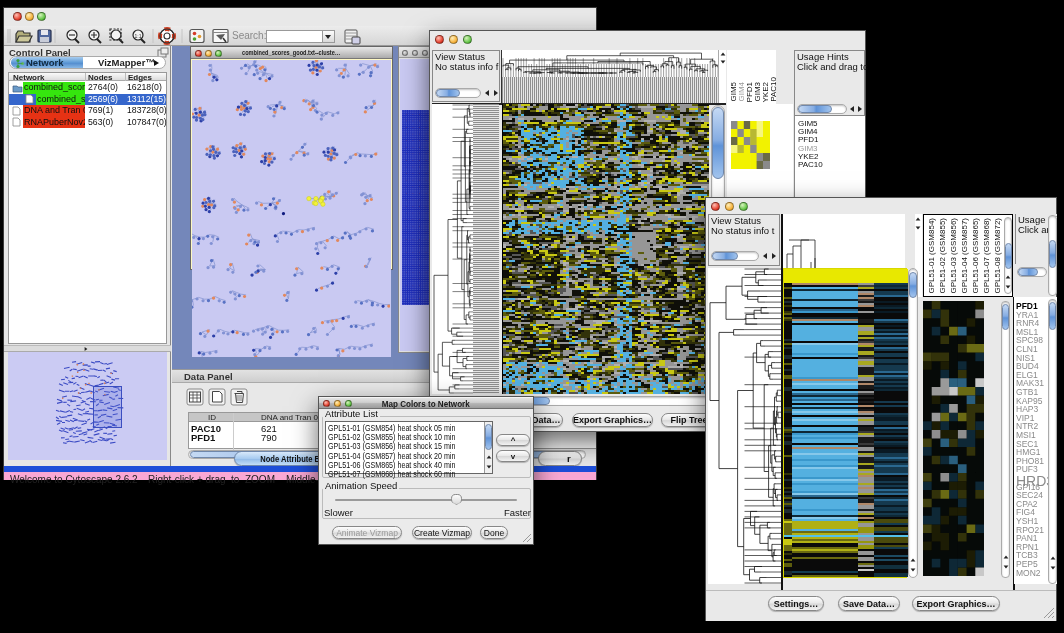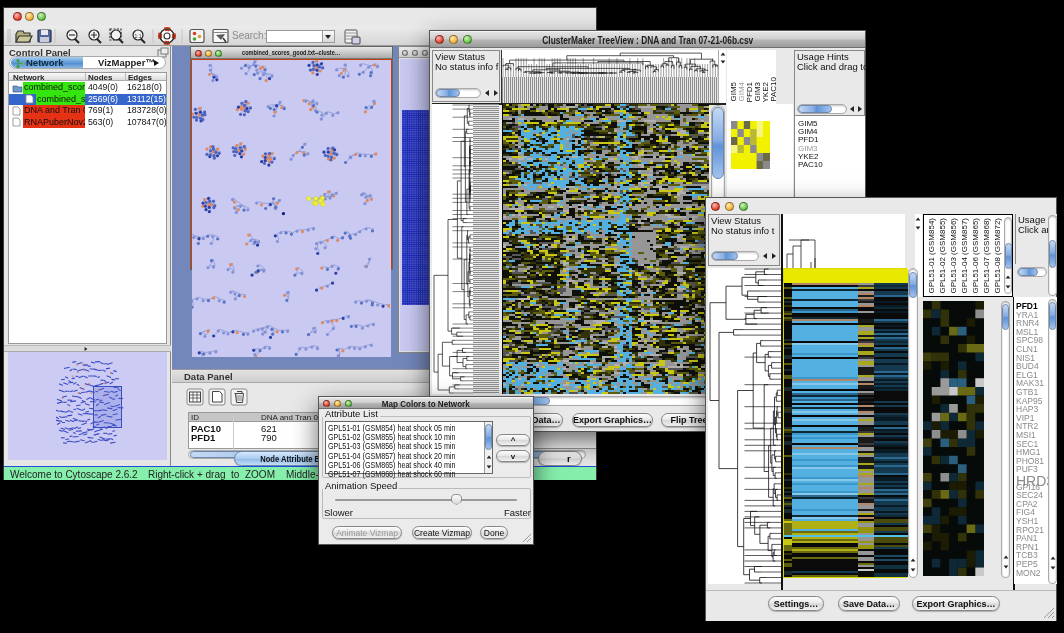--- a/index.html
+++ b/index.html
@@ -112,21 +112,21 @@
         <div class="abs" style="left:0;top:0;width:157px;height:8px;background:linear-gradient(180deg,#fafafa,#dcdcdc);border-bottom:1px solid #aaa"></div>
         <div class="abs" style="left:76px;top:0;width:1px;height:8px;background:#bbb"></div>
         <div class="abs" style="left:116px;top:0;width:1px;height:8px;background:#bbb"></div>
         <div class="abs" style="left:4px;top:0px;font-size:8px;font-weight:bold;color:#222">Network</div>
         <div class="abs" style="left:79px;top:0px;font-size:8px;font-weight:bold;color:#222">Nodes</div>
         <div class="abs" style="left:119px;top:0px;font-size:8px;font-weight:bold;color:#222">Edges</div>
         <svg class="abs" style="left:3px;top:10.0px" width="11" height="10">
           <path d="M1 3h4l1 1h4v5H1z" fill="#6b9ac8" stroke="#3a5a80" stroke-width="0.7"></path>
         </svg>
         <div class="abs" style="left:14px;top:9.0px;height:11.5px;background:#35e60e;font-size:9px;line-height:11.5px;color:#111;padding:0 1px;white-space:nowrap;overflow:hidden;max-width:62px">combined_scores_</div>
-        <div class="abs" style="left:79px;top:9.0px;font-size:8.7px;line-height:11.5px;color:#111">4049(0)</div>
+        <div class="abs" style="left:79px;top:9.0px;font-size:8.7px;line-height:11.5px;color:#111">2764(0)</div>
         <div class="abs" style="left:118px;top:9.0px;font-size:8.7px;line-height:11.5px;color:#111">16218(0)</div>
         <div class="abs" style="left:0;top:20.5px;width:157px;height:11.5px;background:#3566cc"></div>
         <svg class="abs" style="left:16px;top:21.0px" width="9" height="10">
           <path d="M1 1h5l2 2v6H1z" fill="#fff" stroke="#888" stroke-width="0.8"></path>
         </svg>
         <div class="abs" style="left:27px;top:20.5px;height:11.5px;background:#35e60e;font-size:9px;line-height:11.5px;color:#111;padding:0 1px;white-space:nowrap;overflow:hidden;max-width:49px">combined_sco</div>
         <div class="abs" style="left:79px;top:20.5px;font-size:8.7px;line-height:11.5px;color:#fff">2569(6)</div>
         <div class="abs" style="left:118px;top:20.5px;font-size:8.7px;line-height:11.5px;color:#fff">13112(15)</div>
         <svg class="abs" style="left:3px;top:32.5px" width="9" height="10">
           <path d="M1 1h5l2 2v6H1z" fill="#fff" stroke="#888" stroke-width="0.8"></path>
@@ -151,21 +151,21 @@
     </div>
     <div class="abs" style="left:168px;top:38px;width:424px;height:323px;background:#7487ba;overflow:hidden">
       <div class="abs" style="left:226px;top:0px;width:44px;height:307px;background:#e2e2e2;border:1px solid #888">
         <div class="abs" style="left:0;right:0;top:0;height:11px;background:linear-gradient(180deg,#ececec,#cfcfcf);border-bottom:1px solid #999"></div>
         <div class="lt d" style="left:3px;top:2.5px;width:6px;height:6px"></div>
         <div class="lt d" style="left:13px;top:2.5px;width:6px;height:6px"></div>
         <div class="lt d" style="left:23px;top:2.5px;width:6px;height:6px"></div>
         <div class="abs" style="left:1px;top:12px;width:42px;height:292px;background:#c9c9f2"></div>
         <div class="abs" style="left:3px;top:63px;width:31px;height:195px;background-color:#aab0e8;background-image:radial-gradient(#1c2cbc 1px,transparent 1.1px),radial-gradient(#d05848 0.8px,transparent 0.9px);background-size:2.2px 2.2px,6.6px 6.6px;background-position:0 0,1px 1px"></div>
       </div>
-      <div class="abs" style="left:18px;top:0px;width:203px;height:224px;background:#c2410c;border:1px solid #666">
+      <div class="abs" style="left:18px;top:0px;width:203px;height:224px;background:#fef9c3;border:1px solid #666">
         <div class="abs" style="left:0;right:0;top:0;height:12px;background:linear-gradient(180deg,#e8e8e8,#cacaca 50%,#ababab);border-bottom:1px solid #777;text-align:center;font-size:8px;font-weight:bold;color:#222;line-height:12px"><span class="ts" style="transform:scaleX(.7)">combined_scores_good.txt--cluste…</span></div>
         <div class="lt r" style="left:4px;top:3px;width:7px;height:7px"></div>
         <div class="lt y" style="left:14px;top:3px;width:7px;height:7px"></div>
         <div class="lt g" style="left:24px;top:3px;width:7px;height:7px"></div>
         <div class="abs" style="left:1px;top:13px;width:199px;height:297px;background:#c9c9f2;overflow:hidden"><svg width="198" height="299">
             <path stroke="#8292cf" stroke-width="0.7" fill="none" d="M19.0 12.9L19.9 8.5M19.9 8.5L19.5 3.9M19.0 12.9L23.5 15.6M19.0 12.9L22.4 19.0M19.0 12.9L25.5 15.4M25.5 15.4L26.4 18.2M58.7 6.0L65.4 4.7M65.4 4.7L69.9 6.9M58.7 6.0L63.3 3.1M63.3 3.1L64.3 0.3M58.7 6.0L55.1 3.8M58.7 6.0L55.7 12.1M58.7 6.0L51.1 6.7M73.0 13.0L74.4 8.2M74.4 8.2L72.2 5.6M73.0 13.0L75.6 19.0M73.0 13.0L69.6 17.0M73.0 13.0L79.1 17.0M73.0 13.0L81.5 14.6M73.0 13.0L66.3 8.6M73.0 13.0L67.3 11.7M67.3 11.7L63.8 13.1M125.4 5.9L129.0 5.3M125.4 5.9L126.5 8.7M125.4 5.9L122.9 7.8M125.4 5.9L123.5 4.0M125.4 5.9L126.7 3.4M125.4 5.9L132.2 6.3M125.4 5.9L129.8 9.4M125.4 5.9L126.8 12.9M125.4 5.9L122.4 11.3M125.4 5.9L120.0 8.5M125.4 5.9L118.6 3.8M125.4 5.9L122.5 0.8M125.4 5.9L126.0 -0.8M125.4 5.9L131.0 2.2M153.7 8.4L152.9 15.5M153.7 8.4L150.8 11.9M153.7 8.4L154.6 3.6M153.7 8.4L146.2 8.3M153.7 8.4L148.8 14.1M153.7 8.4L157.6 14.3M178.2 5.7L172.8 10.8M172.8 10.8L168.9 12.7M178.2 5.7L184.5 3.6M178.2 5.7L170.2 3.5M178.2 5.7L180.6 11.1M180.6 11.1L180.1 14.2M178.2 5.7L187.1 5.1M8.7 53.6L12.0 53.6M8.7 53.6L9.9 56.7M8.7 53.6L6.2 55.9M8.7 53.6L5.7 51.7M8.7 53.6L9.9 50.6M8.7 53.6L14.5 53.2M8.7 53.6L12.4 58.1M8.7 53.6L10.6 59.3M8.7 53.6L6.0 58.5M8.7 53.6L3.4 55.6M8.7 53.6L2.0 52.4M8.7 53.6L4.8 47.8M8.7 53.6L9.4 46.8M8.7 53.6L14.1 50.6M53.7 46.6L56.5 47.0M53.7 46.6L54.8 49.3M53.7 46.6L51.0 47.9M53.7 46.6L50.6 45.2M53.7 46.6L54.0 43.8M53.7 46.6L60.0 46.6M53.7 46.6L57.8 50.0M53.7 46.6L53.9 53.2M53.7 46.6L50.1 52.8M53.7 46.6L46.9 48.0M53.7 46.6L48.0 45.5M53.7 46.6L51.4 41.8M53.7 46.6L55.3 40.0M53.7 46.6L57.6 41.7M86.2 44.3L79.9 46.8M86.2 44.3L77.7 45.1M86.2 44.3L89.5 40.8M86.2 44.3L93.8 47.0M86.2 44.3L84.4 50.5M84.4 50.5L83.5 54.4M86.2 44.3L83.7 47.9M86.2 44.3L91.3 46.1M118.8 42.3L126.4 42.2M118.8 42.3L120.2 48.1M118.8 42.3L122.6 45.8M122.6 45.8L124.9 48.9M118.8 42.3L115.4 39.7M118.8 42.3L123.1 44.0M118.8 42.3L122.5 39.5M118.8 42.3L113.4 39.1M126.6 50.6L131.5 53.5M131.5 53.5L135.8 51.8M135.8 51.8L142.3 53.8M135.8 51.8L130.9 57.5M142.3 53.8L147.4 51.4M181.1 45.9L174.9 50.3M181.1 45.9L183.3 39.8M181.1 45.9L175.7 46.1M181.1 45.9L184.1 41.9M22.4 90.5L25.5 90.8M22.4 90.5L23.4 94.1M22.4 90.5L19.9 93.2M22.4 90.5L20.0 89.2M22.4 90.5L23.0 87.7M22.4 90.5L28.8 91.7M22.4 90.5L27.0 94.2M22.4 90.5L23.9 96.5M22.4 90.5L19.4 95.0M22.4 90.5L16.5 92.8M22.4 90.5L16.5 87.5M22.4 90.5L20.3 85.0M22.4 90.5L22.4 85.2M22.4 90.5L27.1 87.6M48.6 88.9L51.3 89.4M48.6 88.9L49.4 92.1M48.6 88.9L46.1 90.4M48.6 88.9L45.3 87.3M48.6 88.9L49.8 86.2M48.6 88.9L54.9 87.7M48.6 88.9L53.3 92.7M48.6 88.9L51.0 95.3M48.6 88.9L44.3 93.9M48.6 88.9L43.3 90.1M48.6 88.9L42.7 86.2M48.6 88.9L46.4 84.0M48.6 88.9L50.2 82.2M48.6 88.9L53.8 85.1M77.2 97.1L80.0 97.4M77.2 97.1L78.8 100.2M77.2 97.1L74.8 99.1M77.2 97.1L74.8 95.9M77.2 97.1L78.8 93.8M77.2 97.1L83.9 97.1M77.2 97.1L81.5 100.5M77.2 97.1L78.4 103.6M77.2 97.1L74.0 101.9M77.2 97.1L71.2 100.0M77.2 97.1L72.4 94.5M77.2 97.1L75.0 92.3M77.2 97.1L79.1 91.9M77.2 97.1L81.5 92.2M106.4 91.1L102.7 93.9M102.7 93.9L100.6 97.7M106.4 91.1L113.8 93.6M113.8 93.6L117.3 92.4M106.4 91.1L112.0 85.7M112.0 85.7L114.4 82.7M106.4 91.1L113.6 91.6M140.4 92.4L143.8 91.9M140.4 92.4L140.9 95.8M140.4 92.4L137.7 94.7M140.4 92.4L137.8 90.6M140.4 92.4L141.6 88.9M140.4 92.4L146.4 93.1M140.4 92.4L143.8 96.5M140.4 92.4L140.5 98.4M140.4 92.4L138.0 97.5M140.4 92.4L134.9 93.8M140.4 92.4L133.5 90.6M140.4 92.4L137.6 87.0M140.4 92.4L142.3 86.5M140.4 92.4L144.1 88.3M159.9 95.5L155.1 100.9M159.9 95.5L165.3 92.9M165.3 92.9L169.6 94.0M169.6 94.0L174.9 94.3M174.9 94.3L180.9 94.8M180.9 94.8L185.3 92.5M165.3 92.9L160.2 96.2M18.1 143.1L21.1 143.4M18.1 143.1L18.7 145.8M18.1 143.1L14.9 144.7M18.1 143.1L15.6 140.9M18.1 143.1L19.2 139.7M18.1 143.1L24.3 144.3M18.1 143.1L23.4 146.0M18.1 143.1L18.9 150.0M18.1 143.1L15.6 148.0M18.1 143.1L12.3 144.7M18.1 143.1L12.6 141.6M18.1 143.1L14.2 138.0M18.1 143.1L18.1 136.8M18.1 143.1L23.1 139.7M50.1 144.9L57.4 148.3M50.1 144.9L53.5 148.6M50.1 144.9L44.6 146.8M50.1 144.9L47.7 148.3M47.7 148.3L45.9 150.8M50.1 144.9L44.0 145.9M50.1 144.9L44.0 140.6M44.0 140.6L42.1 138.0M79.9 143.1L83.1 137.2M79.9 143.1L86.9 141.6M86.9 141.6L88.9 139.1M79.9 143.1L75.2 146.9M79.9 143.1L85.3 145.7M79.9 143.1L85.2 147.0M79.9 143.1L71.0 143.3M71.0 143.3L66.2 141.5M79.9 143.1L84.8 146.7M123.9 138.6L116.9 138.6M123.9 138.6L122.3 142.9M123.9 138.6L129.5 140.1M123.9 138.6L128.7 140.5M123.9 138.6L130.2 138.1M123.9 138.6L128.7 141.1M128.7 141.1L130.9 144.2M123.9 138.6L123.8 143.5M139.6 136.6L130.8 135.8M139.6 136.6L135.0 137.3M139.6 136.6L131.2 136.6M139.6 136.6L134.3 132.8M139.6 136.6L138.2 130.2M139.6 136.6L143.2 134.4M143.2 134.4L145.8 131.7M139.6 136.6L142.0 133.3M175.3 135.7L172.8 132.2M175.3 135.7L180.9 137.9M175.3 135.7L176.8 139.1M175.3 135.7L171.2 133.3M175.3 135.7L179.6 134.3M175.3 135.7L174.5 142.0M-8.0 173.6L-2.3 172.8M-8.0 173.6L-10.8 178.8M-2.3 172.8L3.3 175.8M-2.3 172.8L-3.3 177.8M3.3 175.8L8.6 177.1M3.3 175.8L7.9 181.9M8.6 177.1L12.9 177.1M12.9 177.1L17.3 174.7M17.3 174.7L22.2 175.2M22.2 175.2L27.2 177.4M22.2 175.2L20.8 181.9M60.4 179.0L64.6 180.4M60.4 179.0L68.0 180.6M60.4 179.0L56.2 182.4M60.4 179.0L63.6 182.1M63.6 182.1L67.1 183.5M60.4 179.0L58.3 173.5M84.9 174.3L87.0 179.9M84.9 174.3L90.4 171.2M90.4 171.2L95.6 171.4M95.6 171.4L101.0 172.7M101.0 172.7L106.6 169.7M106.6 169.7L112.0 170.0M112.0 170.0L117.7 168.5M117.7 168.5L123.0 167.3M126.1 182.1L125.4 187.2M126.1 182.1L130.5 181.2M130.5 181.2L136.8 179.1M136.8 179.1L141.8 176.0M125.4 187.2L127.3 191.9M141.8 176.0L147.2 178.8M130.5 181.2L134.7 186.2M147.2 178.8L152.1 176.3M154.8 171.5L159.1 174.6M159.1 174.6L165.0 173.0M165.0 173.0L169.4 170.2M169.4 170.2L175.6 167.4M175.6 167.4L182.0 169.3M154.8 171.5L160.1 176.7M23.1 205.5L17.6 206.0M17.6 206.0L21.1 199.0M23.1 205.5L21.1 199.0M42.4 210.7L37.6 208.0M37.6 208.0L40.2 203.0M42.4 210.7L40.2 203.0M73.3 209.6L67.5 204.4M73.3 209.6L68.2 208.8M73.3 209.6L66.9 210.7M73.3 209.6L67.5 209.6M73.3 209.6L65.5 210.7M65.5 210.7L61.6 213.5M111.4 212.0L104.5 213.6M104.5 213.6L106.2 207.2M111.4 212.0L106.2 207.2M131.4 206.6L137.0 207.8M137.0 207.8L141.7 204.8M141.7 204.8L147.8 207.2M147.8 207.2L145.4 211.7M176.0 205.1L175.1 204.7M175.1 204.7L179.0 197.7M176.0 205.1L179.0 197.7M-5.4 239.6L0.5 239.6M0.5 239.6L6.6 237.4M6.6 237.4L12.6 239.2M0.5 239.6L-3.4 243.3M12.6 239.2L18.0 239.0M18.0 239.0L23.1 236.5M0.5 239.6L1.5 245.6M23.1 236.5L28.8 239.2M28.8 239.2L33.7 240.7M40.2 230.7L44.9 237.3M40.2 230.7L44.5 232.4M44.5 232.4L48.8 234.1M48.8 234.1L54.1 234.9M96.4 238.8L94.1 233.7M94.1 233.7L97.4 231.1M96.4 238.8L97.4 231.1M126.1 228.6L131.2 226.5M131.2 226.5L137.0 224.7M137.0 224.7L142.1 221.6M165.3 240.6L171.0 241.6M171.0 241.6L176.2 239.7M176.2 239.7L181.8 243.3M176.2 239.7L182.0 241.4M182.0 241.4L187.2 243.4M187.2 243.4L192.6 244.7M192.6 244.7L198.4 244.5M14.4 274.8L10.0 272.1M10.0 272.1L17.6 269.6M14.4 274.8L17.6 269.6M27.9 269.3L23.2 274.4M27.9 269.3L33.1 271.4M33.1 271.4L37.5 272.4M37.5 272.4L42.4 270.3M42.4 270.3L46.7 271.1M46.7 271.1L53.0 272.8M53.0 272.8L57.4 272.7M63.1 269.6L67.6 268.4M67.6 268.4L72.0 267.4M72.0 267.4L77.0 265.5M77.0 265.5L81.4 267.8M67.6 268.4L72.2 272.6M81.4 267.8L86.6 270.2M81.4 267.8L82.2 272.6M86.6 270.2L92.0 270.3M82.2 272.6L80.1 275.8M92.0 270.3L97.2 269.8M72.0 267.4L74.8 270.5M124.6 270.4L118.1 273.0M118.1 273.0L123.3 266.9M124.6 270.4L123.3 266.9M132.0 261.1L137.5 260.4M137.5 260.4L141.8 259.5M137.5 260.4L142.8 267.1M141.8 259.5L146.2 259.1M146.2 259.1L152.7 256.8M142.8 267.1L137.0 272.9M152.7 256.8L158.0 255.3M160.9 264.8L165.6 264.8M165.6 264.8L171.9 266.6M171.9 266.6L177.5 264.4M177.5 264.4L182.9 263.0M8.8 291.3L10.4 297.4M8.8 291.3L13.2 292.5M13.2 292.5L19.5 291.6M19.5 291.6L25.5 290.3M63.2 288.7L69.5 289.1M69.5 289.1L65.3 295.0M69.5 289.1L74.4 286.1M63.2 288.7L64.4 293.0M74.4 286.1L79.1 286.8M109.3 287.2L105.7 292.8M109.3 287.2L115.5 287.6M115.5 287.6L121.4 285.7M121.4 285.7L127.0 287.0M146.6 288.4L152.4 289.3M146.6 288.4L147.9 294.1M152.4 289.3L158.9 286.2M158.9 286.2L164.1 286.9M146.6 288.4L148.0 294.8M164.1 286.9L169.4 287.3M169.4 287.3L174.8 285.3M174.8 285.3L180.9 283.9"></path>
             <path fill="#e2885e" d="M17.4 12.9a1.6 1.6 0 1 0 .1 0zM68.3 6.9a1.6 1.6 0 1 0 .1 0zM70.6 5.6a1.6 1.6 0 1 0 .1 0zM74.0 19.0a1.6 1.6 0 1 0 .1 0zM123.8 5.9a1.6 1.6 0 1 0 .1 0zM128.2 9.4a1.6 1.6 0 1 0 .1 0zM120.8 11.3a1.6 1.6 0 1 0 .1 0zM124.4 -0.8a1.6 1.6 0 1 0 .1 0zM152.1 8.4a1.6 1.6 0 1 0 .1 0zM149.2 11.9a1.6 1.6 0 1 0 .1 0zM182.9 3.6a1.6 1.6 0 1 0 .1 0zM7.1 53.6a1.6 1.6 0 1 0 .1 0zM0.4 52.4a1.6 1.6 0 1 0 .1 0zM7.8 46.8a1.6 1.6 0 1 0 .1 0zM52.1 46.6a1.6 1.6 0 1 0 .1 0zM49.4 47.9a1.6 1.6 0 1 0 .1 0zM49.0 45.2a1.6 1.6 0 1 0 .1 0zM45.3 48.0a1.6 1.6 0 1 0 .1 0zM56.0 41.7a1.6 1.6 0 1 0 .1 0zM82.8 50.5a1.6 1.6 0 1 0 .1 0zM89.7 46.1a1.6 1.6 0 1 0 .1 0zM117.2 42.3a1.6 1.6 0 1 0 .1 0zM118.6 48.1a1.6 1.6 0 1 0 .1 0zM121.0 45.8a1.6 1.6 0 1 0 .1 0zM111.8 39.1a1.6 1.6 0 1 0 .1 0zM173.3 50.3a1.6 1.6 0 1 0 .1 0zM182.5 41.9a1.6 1.6 0 1 0 .1 0zM20.8 90.5a1.6 1.6 0 1 0 .1 0zM14.9 87.5a1.6 1.6 0 1 0 .1 0zM18.7 85.0a1.6 1.6 0 1 0 .1 0zM25.5 87.6a1.6 1.6 0 1 0 .1 0zM47.0 88.9a1.6 1.6 0 1 0 .1 0zM53.3 87.7a1.6 1.6 0 1 0 .1 0zM51.7 92.7a1.6 1.6 0 1 0 .1 0zM44.8 84.0a1.6 1.6 0 1 0 .1 0zM48.6 82.2a1.6 1.6 0 1 0 .1 0zM75.6 97.1a1.6 1.6 0 1 0 .1 0zM78.4 97.4a1.6 1.6 0 1 0 .1 0zM77.2 100.2a1.6 1.6 0 1 0 .1 0zM77.2 93.8a1.6 1.6 0 1 0 .1 0zM70.8 94.5a1.6 1.6 0 1 0 .1 0zM79.9 92.2a1.6 1.6 0 1 0 .1 0zM104.8 91.1a1.6 1.6 0 1 0 .1 0zM112.0 91.6a1.6 1.6 0 1 0 .1 0zM138.8 92.4a1.6 1.6 0 1 0 .1 0zM140.0 88.9a1.6 1.6 0 1 0 .1 0zM142.2 96.5a1.6 1.6 0 1 0 .1 0zM136.4 97.5a1.6 1.6 0 1 0 .1 0zM163.7 92.9a1.6 1.6 0 1 0 .1 0zM183.7 92.5a1.6 1.6 0 1 0 .1 0zM16.5 143.1a1.6 1.6 0 1 0 .1 0zM19.5 143.4a1.6 1.6 0 1 0 .1 0zM10.7 144.7a1.6 1.6 0 1 0 .1 0zM12.6 138.0a1.6 1.6 0 1 0 .1 0zM46.1 148.3a1.6 1.6 0 1 0 .1 0zM42.4 145.9a1.6 1.6 0 1 0 .1 0zM42.4 140.6a1.6 1.6 0 1 0 .1 0zM85.3 141.6a1.6 1.6 0 1 0 .1 0zM69.4 143.3a1.6 1.6 0 1 0 .1 0zM129.6 136.6a1.6 1.6 0 1 0 .1 0zM136.6 130.2a1.6 1.6 0 1 0 .1 0zM141.6 134.4a1.6 1.6 0 1 0 .1 0zM179.3 137.9a1.6 1.6 0 1 0 .1 0zM175.2 139.1a1.6 1.6 0 1 0 .1 0zM54.6 182.4a1.6 1.6 0 1 0 .1 0zM56.7 173.5a1.6 1.6 0 1 0 .1 0zM110.4 170.0a1.6 1.6 0 1 0 .1 0zM135.2 179.1a1.6 1.6 0 1 0 .1 0zM145.6 178.8a1.6 1.6 0 1 0 .1 0zM38.6 203.0a1.6 1.6 0 1 0 .1 0zM65.3 210.7a1.6 1.6 0 1 0 .1 0zM104.6 207.2a1.6 1.6 0 1 0 .1 0zM129.8 206.6a1.6 1.6 0 1 0 .1 0zM173.5 204.7a1.6 1.6 0 1 0 .1 0zM21.5 236.5a1.6 1.6 0 1 0 .1 0zM52.5 234.9a1.6 1.6 0 1 0 .1 0zM92.5 233.7a1.6 1.6 0 1 0 .1 0zM129.6 226.5a1.6 1.6 0 1 0 .1 0zM196.8 244.5a1.6 1.6 0 1 0 .1 0zM16.0 269.6a1.6 1.6 0 1 0 .1 0zM45.1 271.1a1.6 1.6 0 1 0 .1 0zM85.0 270.2a1.6 1.6 0 1 0 .1 0zM130.4 261.1a1.6 1.6 0 1 0 .1 0zM140.2 259.5a1.6 1.6 0 1 0 .1 0zM144.6 259.1a1.6 1.6 0 1 0 .1 0zM8.8 297.4a1.6 1.6 0 1 0 .1 0zM63.7 295.0a1.6 1.6 0 1 0 .1 0zM150.8 289.3a1.6 1.6 0 1 0 .1 0zM146.4 294.8a1.6 1.6 0 1 0 .1 0z"></path>
             <path fill="#8292d4" d="M18.3 8.5a1.6 1.6 0 1 0 .1 0zM17.9 3.9a1.6 1.6 0 1 0 .1 0zM20.8 19.0a1.6 1.6 0 1 0 .1 0zM23.9 15.4a1.6 1.6 0 1 0 .1 0zM57.1 6.0a1.6 1.6 0 1 0 .1 0zM61.7 3.1a1.6 1.6 0 1 0 .1 0zM62.7 0.3a1.6 1.6 0 1 0 .1 0zM54.1 12.1a1.6 1.6 0 1 0 .1 0zM49.5 6.7a1.6 1.6 0 1 0 .1 0zM71.4 13.0a1.6 1.6 0 1 0 .1 0zM79.9 14.6a1.6 1.6 0 1 0 .1 0zM64.7 8.6a1.6 1.6 0 1 0 .1 0zM65.7 11.7a1.6 1.6 0 1 0 .1 0zM153.0 3.6a1.6 1.6 0 1 0 .1 0zM144.6 8.3a1.6 1.6 0 1 0 .1 0zM147.2 14.1a1.6 1.6 0 1 0 .1 0zM156.0 14.3a1.6 1.6 0 1 0 .1 0zM176.6 5.7a1.6 1.6 0 1 0 .1 0zM171.2 10.8a1.6 1.6 0 1 0 .1 0zM168.6 3.5a1.6 1.6 0 1 0 .1 0zM185.5 5.1a1.6 1.6 0 1 0 .1 0zM76.1 45.1a1.6 1.6 0 1 0 .1 0zM87.9 40.8a1.6 1.6 0 1 0 .1 0zM81.9 54.4a1.6 1.6 0 1 0 .1 0zM124.8 42.2a1.6 1.6 0 1 0 .1 0zM123.3 48.9a1.6 1.6 0 1 0 .1 0zM113.8 39.7a1.6 1.6 0 1 0 .1 0zM120.9 39.5a1.6 1.6 0 1 0 .1 0zM129.9 53.5a1.6 1.6 0 1 0 .1 0zM134.2 51.8a1.6 1.6 0 1 0 .1 0zM140.7 53.8a1.6 1.6 0 1 0 .1 0zM129.3 57.5a1.6 1.6 0 1 0 .1 0zM145.8 51.4a1.6 1.6 0 1 0 .1 0zM181.7 39.8a1.6 1.6 0 1 0 .1 0zM101.1 93.9a1.6 1.6 0 1 0 .1 0zM99.0 97.7a1.6 1.6 0 1 0 .1 0zM115.7 92.4a1.6 1.6 0 1 0 .1 0zM112.8 82.7a1.6 1.6 0 1 0 .1 0zM158.3 95.5a1.6 1.6 0 1 0 .1 0zM173.3 94.3a1.6 1.6 0 1 0 .1 0zM158.6 96.2a1.6 1.6 0 1 0 .1 0zM48.5 144.9a1.6 1.6 0 1 0 .1 0zM55.8 148.3a1.6 1.6 0 1 0 .1 0zM43.0 146.8a1.6 1.6 0 1 0 .1 0zM44.3 150.8a1.6 1.6 0 1 0 .1 0zM40.5 138.0a1.6 1.6 0 1 0 .1 0zM87.3 139.1a1.6 1.6 0 1 0 .1 0zM83.6 147.0a1.6 1.6 0 1 0 .1 0zM64.6 141.5a1.6 1.6 0 1 0 .1 0zM83.2 146.7a1.6 1.6 0 1 0 .1 0zM138.0 136.6a1.6 1.6 0 1 0 .1 0zM133.4 137.3a1.6 1.6 0 1 0 .1 0zM132.7 132.8a1.6 1.6 0 1 0 .1 0zM144.2 131.7a1.6 1.6 0 1 0 .1 0zM140.4 133.3a1.6 1.6 0 1 0 .1 0zM173.7 135.7a1.6 1.6 0 1 0 .1 0zM171.2 132.2a1.6 1.6 0 1 0 .1 0zM169.6 133.3a1.6 1.6 0 1 0 .1 0zM178.0 134.3a1.6 1.6 0 1 0 .1 0zM172.9 142.0a1.6 1.6 0 1 0 .1 0zM-9.6 173.6a1.6 1.6 0 1 0 .1 0zM-3.9 172.8a1.6 1.6 0 1 0 .1 0zM1.7 175.8a1.6 1.6 0 1 0 .1 0zM11.3 177.1a1.6 1.6 0 1 0 .1 0zM20.6 175.2a1.6 1.6 0 1 0 .1 0zM19.2 181.9a1.6 1.6 0 1 0 .1 0zM58.8 179.0a1.6 1.6 0 1 0 .1 0zM66.4 180.6a1.6 1.6 0 1 0 .1 0zM62.0 182.1a1.6 1.6 0 1 0 .1 0zM85.4 179.9a1.6 1.6 0 1 0 .1 0zM88.8 171.2a1.6 1.6 0 1 0 .1 0zM105.0 169.7a1.6 1.6 0 1 0 .1 0zM116.1 168.5a1.6 1.6 0 1 0 .1 0zM121.4 167.3a1.6 1.6 0 1 0 .1 0zM124.5 182.1a1.6 1.6 0 1 0 .1 0zM123.8 187.2a1.6 1.6 0 1 0 .1 0zM128.9 181.2a1.6 1.6 0 1 0 .1 0zM133.1 186.2a1.6 1.6 0 1 0 .1 0zM163.4 173.0a1.6 1.6 0 1 0 .1 0zM167.8 170.2a1.6 1.6 0 1 0 .1 0zM174.0 167.4a1.6 1.6 0 1 0 .1 0zM21.5 205.5a1.6 1.6 0 1 0 .1 0zM16.0 206.0a1.6 1.6 0 1 0 .1 0zM40.8 210.7a1.6 1.6 0 1 0 .1 0zM36.0 208.0a1.6 1.6 0 1 0 .1 0zM71.7 209.6a1.6 1.6 0 1 0 .1 0zM65.9 204.4a1.6 1.6 0 1 0 .1 0zM66.6 208.8a1.6 1.6 0 1 0 .1 0zM109.8 212.0a1.6 1.6 0 1 0 .1 0zM140.1 204.8a1.6 1.6 0 1 0 .1 0zM174.4 205.1a1.6 1.6 0 1 0 .1 0zM177.4 197.7a1.6 1.6 0 1 0 .1 0zM-7.0 239.6a1.6 1.6 0 1 0 .1 0zM5.0 237.4a1.6 1.6 0 1 0 .1 0zM11.0 239.2a1.6 1.6 0 1 0 .1 0zM27.2 239.2a1.6 1.6 0 1 0 .1 0zM38.6 230.7a1.6 1.6 0 1 0 .1 0zM43.3 237.3a1.6 1.6 0 1 0 .1 0zM42.9 232.4a1.6 1.6 0 1 0 .1 0zM95.8 231.1a1.6 1.6 0 1 0 .1 0zM135.4 224.7a1.6 1.6 0 1 0 .1 0zM163.7 240.6a1.6 1.6 0 1 0 .1 0zM174.6 239.7a1.6 1.6 0 1 0 .1 0zM185.6 243.4a1.6 1.6 0 1 0 .1 0zM12.8 274.8a1.6 1.6 0 1 0 .1 0zM26.3 269.3a1.6 1.6 0 1 0 .1 0zM31.5 271.4a1.6 1.6 0 1 0 .1 0zM35.9 272.4a1.6 1.6 0 1 0 .1 0zM55.8 272.7a1.6 1.6 0 1 0 .1 0zM61.5 269.6a1.6 1.6 0 1 0 .1 0zM66.0 268.4a1.6 1.6 0 1 0 .1 0zM70.4 267.4a1.6 1.6 0 1 0 .1 0zM75.4 265.5a1.6 1.6 0 1 0 .1 0zM70.6 272.6a1.6 1.6 0 1 0 .1 0zM95.6 269.8a1.6 1.6 0 1 0 .1 0zM73.2 270.5a1.6 1.6 0 1 0 .1 0zM123.0 270.4a1.6 1.6 0 1 0 .1 0zM121.7 266.9a1.6 1.6 0 1 0 .1 0zM135.9 260.4a1.6 1.6 0 1 0 .1 0zM141.2 267.1a1.6 1.6 0 1 0 .1 0zM135.4 272.9a1.6 1.6 0 1 0 .1 0zM156.4 255.3a1.6 1.6 0 1 0 .1 0zM170.3 266.6a1.6 1.6 0 1 0 .1 0zM175.9 264.4a1.6 1.6 0 1 0 .1 0zM181.3 263.0a1.6 1.6 0 1 0 .1 0zM17.9 291.6a1.6 1.6 0 1 0 .1 0zM23.9 290.3a1.6 1.6 0 1 0 .1 0zM72.8 286.1a1.6 1.6 0 1 0 .1 0zM62.8 293.0a1.6 1.6 0 1 0 .1 0zM77.5 286.8a1.6 1.6 0 1 0 .1 0zM107.7 287.2a1.6 1.6 0 1 0 .1 0zM113.9 287.6a1.6 1.6 0 1 0 .1 0zM119.8 285.7a1.6 1.6 0 1 0 .1 0zM125.4 287.0a1.6 1.6 0 1 0 .1 0zM146.3 294.1a1.6 1.6 0 1 0 .1 0zM157.3 286.2a1.6 1.6 0 1 0 .1 0zM162.5 286.9a1.6 1.6 0 1 0 .1 0zM167.8 287.3a1.6 1.6 0 1 0 .1 0zM173.2 285.3a1.6 1.6 0 1 0 .1 0zM179.3 283.9a1.6 1.6 0 1 0 .1 0z"></path>
             <path fill="#2c3fa8" d="M21.9 15.6a1.6 1.6 0 1 0 .1 0zM24.8 18.2a1.6 1.6 0 1 0 .1 0zM77.5 17.0a1.6 1.6 0 1 0 .1 0zM124.9 8.7a1.6 1.6 0 1 0 .1 0zM125.1 3.4a1.6 1.6 0 1 0 .1 0zM125.2 12.9a1.6 1.6 0 1 0 .1 0zM117.0 3.8a1.6 1.6 0 1 0 .1 0zM129.4 2.2a1.6 1.6 0 1 0 .1 0zM4.1 51.7a1.6 1.6 0 1 0 .1 0zM8.3 50.6a1.6 1.6 0 1 0 .1 0zM9.0 59.3a1.6 1.6 0 1 0 .1 0zM54.9 47.0a1.6 1.6 0 1 0 .1 0zM46.4 45.5a1.6 1.6 0 1 0 .1 0zM84.6 44.3a1.6 1.6 0 1 0 .1 0zM25.4 94.2a1.6 1.6 0 1 0 .1 0zM17.8 95.0a1.6 1.6 0 1 0 .1 0zM49.7 89.4a1.6 1.6 0 1 0 .1 0zM47.8 92.1a1.6 1.6 0 1 0 .1 0zM49.4 95.3a1.6 1.6 0 1 0 .1 0zM73.2 99.1a1.6 1.6 0 1 0 .1 0zM73.2 95.9a1.6 1.6 0 1 0 .1 0zM76.8 103.6a1.6 1.6 0 1 0 .1 0zM69.6 100.0a1.6 1.6 0 1 0 .1 0zM136.2 90.6a1.6 1.6 0 1 0 .1 0zM131.9 90.6a1.6 1.6 0 1 0 .1 0zM142.5 88.3a1.6 1.6 0 1 0 .1 0zM17.1 145.8a1.6 1.6 0 1 0 .1 0zM13.3 144.7a1.6 1.6 0 1 0 .1 0zM17.3 150.0a1.6 1.6 0 1 0 .1 0zM14.0 148.0a1.6 1.6 0 1 0 .1 0zM11.0 141.6a1.6 1.6 0 1 0 .1 0zM16.5 136.8a1.6 1.6 0 1 0 .1 0zM78.3 143.1a1.6 1.6 0 1 0 .1 0zM-12.4 178.8a1.6 1.6 0 1 0 .1 0zM7.0 177.1a1.6 1.6 0 1 0 .1 0zM65.5 183.5a1.6 1.6 0 1 0 .1 0zM83.3 174.3a1.6 1.6 0 1 0 .1 0zM125.7 191.9a1.6 1.6 0 1 0 .1 0zM65.9 209.6a1.6 1.6 0 1 0 .1 0zM60.0 213.5a1.6 1.6 0 1 0 .1 0zM143.8 211.7a1.6 1.6 0 1 0 .1 0zM124.5 228.6a1.6 1.6 0 1 0 .1 0zM140.5 221.6a1.6 1.6 0 1 0 .1 0zM191.0 244.7a1.6 1.6 0 1 0 .1 0zM21.6 274.4a1.6 1.6 0 1 0 .1 0zM40.8 270.3a1.6 1.6 0 1 0 .1 0zM78.5 275.8a1.6 1.6 0 1 0 .1 0zM151.1 256.8a1.6 1.6 0 1 0 .1 0zM7.2 291.3a1.6 1.6 0 1 0 .1 0zM61.6 288.7a1.6 1.6 0 1 0 .1 0z"></path>
             <path fill="#5872c4" d="M63.8 4.7a1.6 1.6 0 1 0 .1 0zM53.5 3.8a1.6 1.6 0 1 0 .1 0zM72.8 8.2a1.6 1.6 0 1 0 .1 0zM68.0 17.0a1.6 1.6 0 1 0 .1 0zM62.2 13.1a1.6 1.6 0 1 0 .1 0zM151.3 15.5a1.6 1.6 0 1 0 .1 0zM167.3 12.7a1.6 1.6 0 1 0 .1 0zM179.0 11.1a1.6 1.6 0 1 0 .1 0zM178.5 14.2a1.6 1.6 0 1 0 .1 0zM78.3 46.8a1.6 1.6 0 1 0 .1 0zM92.2 47.0a1.6 1.6 0 1 0 .1 0zM82.1 47.9a1.6 1.6 0 1 0 .1 0zM121.5 44.0a1.6 1.6 0 1 0 .1 0zM125.0 50.6a1.6 1.6 0 1 0 .1 0zM179.5 45.9a1.6 1.6 0 1 0 .1 0zM174.1 46.1a1.6 1.6 0 1 0 .1 0zM112.2 93.6a1.6 1.6 0 1 0 .1 0zM110.4 85.7a1.6 1.6 0 1 0 .1 0zM153.5 100.9a1.6 1.6 0 1 0 .1 0zM168.0 94.0a1.6 1.6 0 1 0 .1 0zM179.3 94.8a1.6 1.6 0 1 0 .1 0zM51.9 148.6a1.6 1.6 0 1 0 .1 0zM81.5 137.2a1.6 1.6 0 1 0 .1 0zM73.6 146.9a1.6 1.6 0 1 0 .1 0zM83.7 145.7a1.6 1.6 0 1 0 .1 0zM129.2 135.8a1.6 1.6 0 1 0 .1 0zM-4.9 177.8a1.6 1.6 0 1 0 .1 0zM6.3 181.9a1.6 1.6 0 1 0 .1 0zM15.7 174.7a1.6 1.6 0 1 0 .1 0zM25.6 177.4a1.6 1.6 0 1 0 .1 0zM63.0 180.4a1.6 1.6 0 1 0 .1 0zM94.0 171.4a1.6 1.6 0 1 0 .1 0zM99.4 172.7a1.6 1.6 0 1 0 .1 0zM140.2 176.0a1.6 1.6 0 1 0 .1 0zM150.5 176.3a1.6 1.6 0 1 0 .1 0zM153.2 171.5a1.6 1.6 0 1 0 .1 0zM157.5 174.6a1.6 1.6 0 1 0 .1 0zM180.4 169.3a1.6 1.6 0 1 0 .1 0zM158.5 176.7a1.6 1.6 0 1 0 .1 0zM19.5 199.0a1.6 1.6 0 1 0 .1 0zM63.9 210.7a1.6 1.6 0 1 0 .1 0zM102.9 213.6a1.6 1.6 0 1 0 .1 0zM135.4 207.8a1.6 1.6 0 1 0 .1 0zM146.2 207.2a1.6 1.6 0 1 0 .1 0zM-1.1 239.6a1.6 1.6 0 1 0 .1 0zM-5.0 243.3a1.6 1.6 0 1 0 .1 0zM16.4 239.0a1.6 1.6 0 1 0 .1 0zM-0.1 245.6a1.6 1.6 0 1 0 .1 0zM32.1 240.7a1.6 1.6 0 1 0 .1 0zM47.2 234.1a1.6 1.6 0 1 0 .1 0zM94.8 238.8a1.6 1.6 0 1 0 .1 0zM169.4 241.6a1.6 1.6 0 1 0 .1 0zM180.2 243.3a1.6 1.6 0 1 0 .1 0zM180.4 241.4a1.6 1.6 0 1 0 .1 0zM8.4 272.1a1.6 1.6 0 1 0 .1 0zM51.4 272.8a1.6 1.6 0 1 0 .1 0zM79.8 267.8a1.6 1.6 0 1 0 .1 0zM80.6 272.6a1.6 1.6 0 1 0 .1 0zM90.4 270.3a1.6 1.6 0 1 0 .1 0zM116.5 273.0a1.6 1.6 0 1 0 .1 0zM159.3 264.8a1.6 1.6 0 1 0 .1 0zM164.0 264.8a1.6 1.6 0 1 0 .1 0zM11.6 292.5a1.6 1.6 0 1 0 .1 0zM67.9 289.1a1.6 1.6 0 1 0 .1 0zM104.1 292.8a1.6 1.6 0 1 0 .1 0zM145.0 288.4a1.6 1.6 0 1 0 .1 0z"></path>
@@ -191,45 +191,44 @@
         <rect x="3.5" y="5" width="11" height="10" fill="#fff" stroke="#444"></rect>
         <path d="M3.5 8h11M3.5 11h11M7 5v10M11 5v10" stroke="#444" stroke-width="0.8"></path>
         <rect x="23" y="2" width="16" height="16" rx="2" fill="#f2f2f2" stroke="#888"></rect>
         <path d="M26.5 4.5h7l2.5 2.5v8h-9.5z" fill="#fff" stroke="#444"></path>
         <rect x="45" y="2" width="16" height="16" rx="2" fill="#f2f2f2" stroke="#888"></rect>
         <path d="M48.5 6.5h9M49.5 6.5l1 9h6l1-9M51 4.5h5v2" fill="none" stroke="#444"></path>
         <path d="M51 8v6M53 8v6M55 8v6" stroke="#666" stroke-width="0.8"></path>
       </svg>
       <div class="abs" style="left:16px;top:42px;width:408px;height:37px;background:#fff;border:1px solid #999;border-right:none">
         <div class="abs" style="left:0;top:0;width:100%;height:9px;background:#c6c6c6;border-bottom:1px solid #999"></div>
-        <div class="abs" style="left:2px;top:0px;width:42px;font-size:8px;color:#222;">ID</div>
+        <div class="abs" style="left:2px;top:0px;width:42px;font-size:8px;color:#222;text-align:center">ID</div>
         <div class="abs" style="left:72px;top:0px;font-size:8px;color:#222">DNA and Tran 07-21-06…</div>
         <div class="abs" style="left:44px;top:0;width:1px;height:37px;background:#ccc"></div>
         <div class="abs" style="left:2px;top:10px;font-size:9.5px;font-weight:bold;color:#111">PAC10</div>
         <div class="abs" style="left:72px;top:10px;font-size:9.5px;color:#111">621</div>
         <div class="abs" style="left:2px;top:19px;font-size:9.5px;font-weight:bold;color:#111">PFD1</div>
         <div class="abs" style="left:72px;top:19px;font-size:9.5px;color:#111">790</div>
       </div>
       <div class="sc-tr" style="left:16px;top:80px;width:398px;height:9px"></div>
       <div class="sc-thv" style="left:18px;top:81px;width:360px;height:7px"></div>
       <div class="arr al abs" style="left:392px;top:82px"></div>
       <div class="arr ar abs" style="left:403px;top:82px"></div>
     </div>
     <div class="aqbtn" style="left:230px;top:443px;width:150px;height:15px;font-size:9px;line-height:14px;background:linear-gradient(180deg,#d8e9fb,#a8cbf0 50%,#8fb9e8 51%,#c4def6);border-color:#6f87ab"><span style="display:inline-block;transform:scaleX(.84);transform-origin:8px 50%">Node Attribute Browser</span></div>
     <div class="aqbtn" style="left:534px;top:443px;width:44px;height:15px;font-size:9.5px;line-height:14px">
       <span style="position:absolute;left:28px;top:0">r</span>
     </div>
-    <div class="abs" style="left:0;right:0;top:458px;height:14px;background:#86efac;border-top:1px solid #1d4ed8">
+    <div class="abs" style="left:0;right:0;top:458px;height:14px;background:#f9a8d4;border-top:6px solid #1d4ed8">
       <div class="abs" style="left:6px;top:2px;font-size:10px;color:#222">Welcome to Cytoscape 2.6.2</div>
       <div class="abs" style="left:144px;top:2px;font-size:10px;color:#222">Right-click + drag&nbsp; to&nbsp; ZOOM</div>
       <div class="abs" style="left:282px;top:2px;font-size:10px;color:#222">Middle-click + drag</div>
     </div>
   </div>
 <div class="win" style="left:429px;top:30px;width:437px;height:402px;background:#e9e9e9">
-    <div class="tbar" style="height:17px;font-size:11px;line-height:16px"><span class="ts">ClusterMaker TreeView : DNA and Tran 07-21-06b.csv</span></div>
     <div class="lt r" style="left:5px;top:4px;width:9px;height:9px"></div>
     <div class="lt y" style="left:19px;top:4px;width:9px;height:9px"></div>
     <div class="lt g" style="left:33px;top:4px;width:9px;height:9px"></div>
     <div class="panel" style="left:2px;top:19px;width:68px;height:52px;border:1px solid #888;background:#e9e9e9">
       <div class="abs t9" style="left:2px;top:1px">View Status</div>
       <div class="abs t9" style="left:2px;top:11px;white-space:nowrap">No status info f</div>
       <div class="sc-tr" style="left:2px;top:37px;width:46px;height:10px"></div>
       <div class="sc-thv" style="left:3px;top:38px;width:24px;height:8px"></div>
       <div class="arr al" style="left:52px;top:39px"></div>
       <div class="arr ar" style="left:61px;top:39px"></div>

